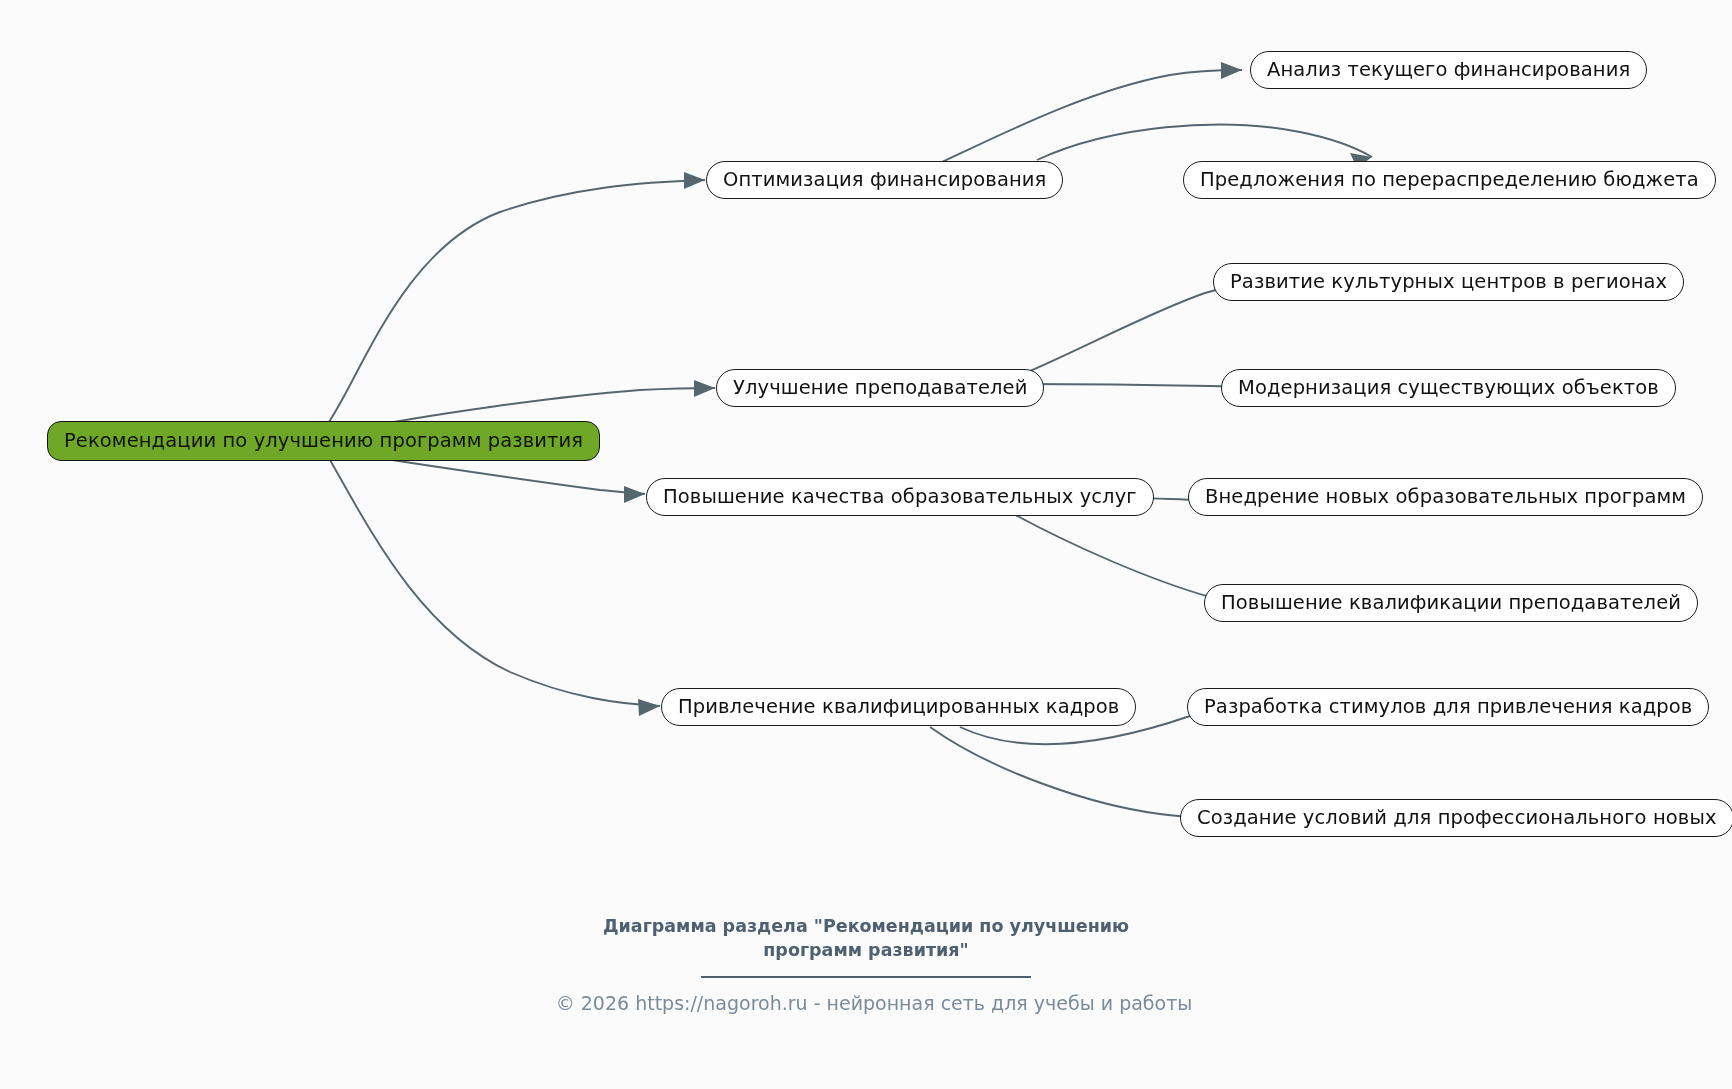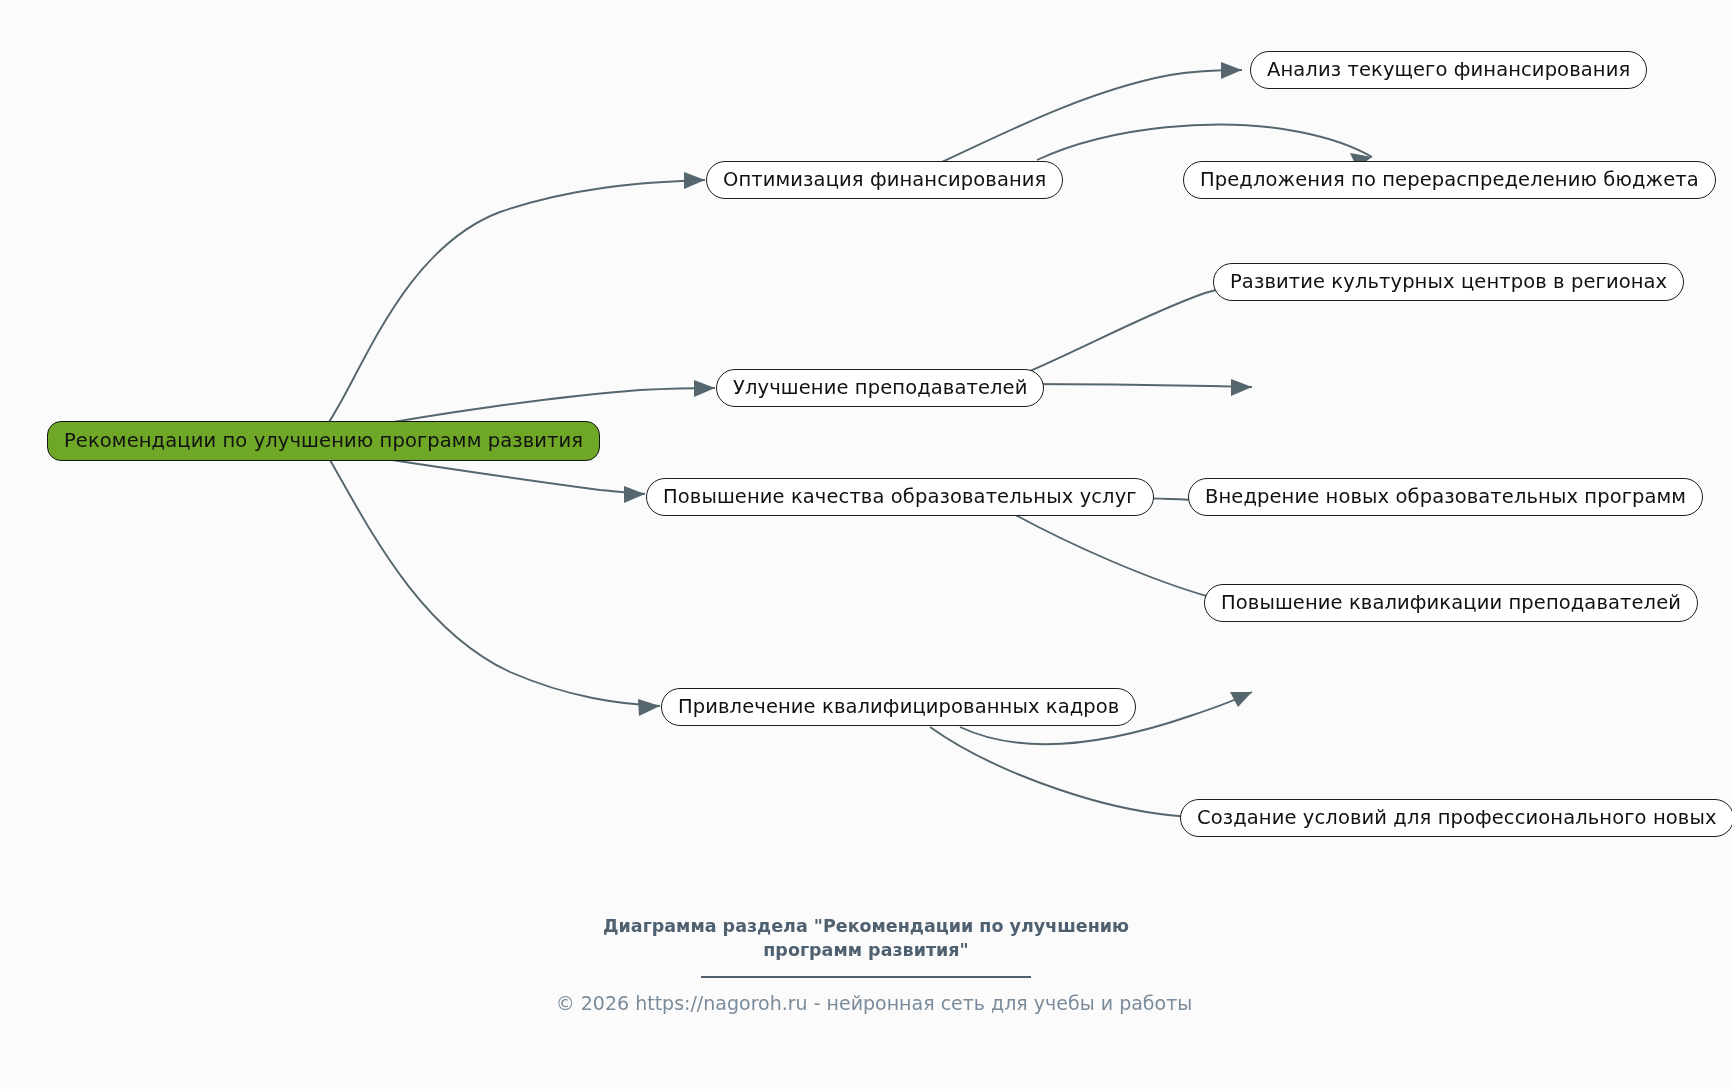--- a/index.html
+++ b/index.html
@@ -173,29 +173,35 @@
   </div>
 
   <div class="node level2" style="left:1213px; top:263px;">
     <span>Развитие культурных центров в регионах</span>
   </div>
 
   <div class="node level2" style="left:1183px; top:161px;">
     <span>Предложения по перераспределению бюджета</span>
   </div>
 
+  <div class="node level2" style="left:1221px; top:369px;">
+    <span>Модернизация существующих объектов</span>
+  </div>
 
   <div class="node level2" style="left:1188px; top:478px;">
     <span>Внедрение новых образовательных программ</span>
   </div>
 
   <div class="node level2" style="left:1204px; top:584px;">
     <span>Повышение квалификации преподавателей</span>
   </div>
 
+  <div class="node level2" style="left:1187px; top:688px;">
+    <span>Разработка стимулов для привлечения кадров</span>
+  </div>
 
   <div class="node level2" style="left:1180px; top:799px;">
     <span>Создание условий для профессионального новых</span>
   </div>
 
   <div id="caption-block">
     <div id="caption-title">Диаграмма раздела "Рекомендации по улучшению программ развития"</div>
     <div id="caption-rule"></div>
   </div>
 

